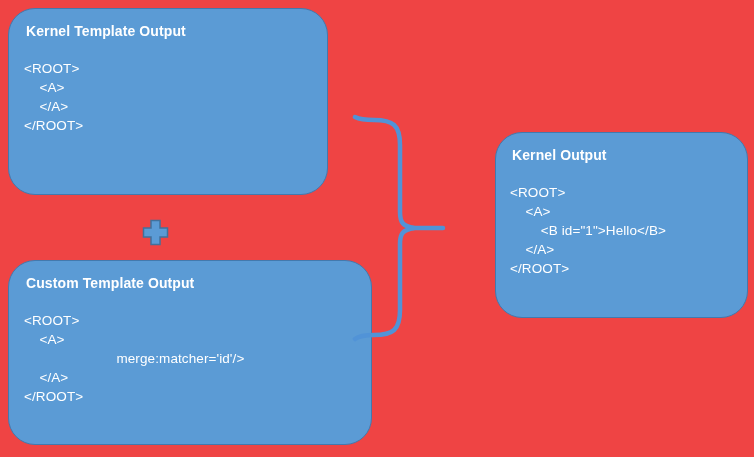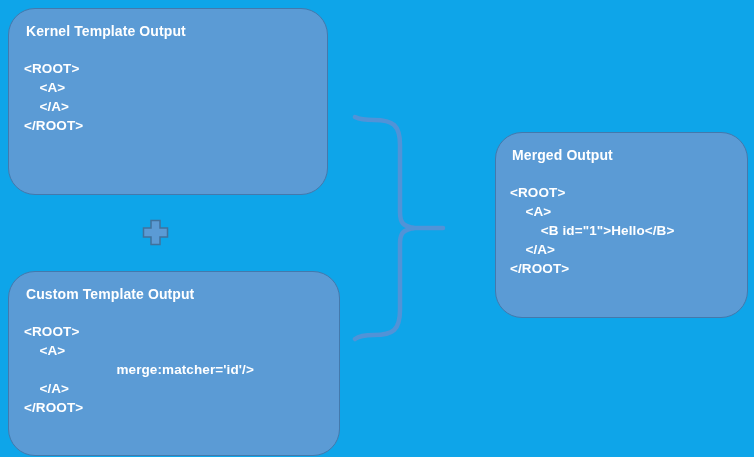--- a/index.html
+++ b/index.html
@@ -4,21 +4,21 @@
 <style>
   html, body {
     margin: 0;
     padding: 0;
     background: #ffffff;
   }
   .canvas {
     position: relative;
     width: 754px;
     height: 457px;
-    background: #0ea5e9;
+    background: #ef4444;
     overflow: hidden;
     font-family: "Liberation Sans", sans-serif;
   }
   .box {
     position: absolute;
     box-sizing: border-box;
     background: #5b9bd5;
     border: 1.5px solid #4379ad;
     border-radius: 27px;
     color: #ffffff;
@@ -30,21 +30,21 @@
     font-weight: bold;
     line-height: 19px;
     height: 19px;
     margin-left: 2px;
     margin-bottom: 18px;
     white-space: pre;
     letter-spacing: 0.1px;
   }
   .code-line {
     font-size: 13.5px;
-    font-weight: bold;
+    font-weight: normal;
     line-height: 19px;
     white-space: pre;
     letter-spacing: 0.1px;
   }
   .op {
     position: absolute;
   }
   svg { display: block; }
 </style>
 </head>
@@ -61,40 +61,40 @@
       <div class="code-line">&lt;/ROOT&gt;</div>
     </div>
   </div>
 
   <div class="op" style="left:142px; top:219px; width:27px; height:27px;">
     <svg width="27" height="27" viewBox="0 0 27 27">
       <path d="M 9 1.5 H 18 V 9 H 25.5 V 18 H 18 V 25.5 H 9 V 18 H 1.5 V 9 H 9 Z" fill="#5b9bd5" stroke="#41719c" stroke-width="1.5" stroke-linejoin="miter"></path>
     </svg>
   </div>
 
-  <div class="box" style="left:8px; top:271px; width:332px; height:185px;">
+  <div class="box" style="left:8px; top:260px; width:364px; height:185px;">
     <div class="box-title">Custom Template Output</div>
     <div class="code">
       <div class="code-line">&lt;ROOT&gt;</div>
       <div class="code-line">    &lt;A&gt;</div>
       <div class="code-line">                        merge:matcher='id'/&gt;</div>
       <div class="code-line">    &lt;/A&gt;</div>
       <div class="code-line">&lt;/ROOT&gt;</div>
     </div>
   </div>
 
   <div class="op" style="left:350px; top:112px; width:98px; height:235px;">
     <svg width="98" height="235" viewBox="0 0 98 235">
       <path d="M 5 5 C 9 7, 16 8, 24 8 C 43 8, 50 13, 50 33 L 50 100 C 50 111, 53 114, 64 116 C 53 118, 50 121, 50 132 L 50 198 C 50 218, 43 223, 24 223 C 16 223, 9 224, 5 227" fill="none" stroke="#5193d7" stroke-width="4.5" stroke-linecap="round" stroke-linejoin="round"></path>
       <path d="M 62 116 L 93 116" fill="none" stroke="#5193d7" stroke-width="4.5" stroke-linecap="round"></path>
     </svg>
   </div>
 
   <div class="box" style="left:495px; top:132px; width:253px; height:186px; padding-left:14px;">
-    <div class="box-title">Merged Output</div>
+    <div class="box-title">Kernel Output</div>
     <div class="code">
       <div class="code-line">&lt;ROOT&gt;</div>
       <div class="code-line">    &lt;A&gt;</div>
       <div class="code-line">        &lt;B id="1"&gt;Hello&lt;/B&gt;</div>
       <div class="code-line">    &lt;/A&gt;</div>
       <div class="code-line">&lt;/ROOT&gt;</div>
     </div>
   </div>
 
 </div>

